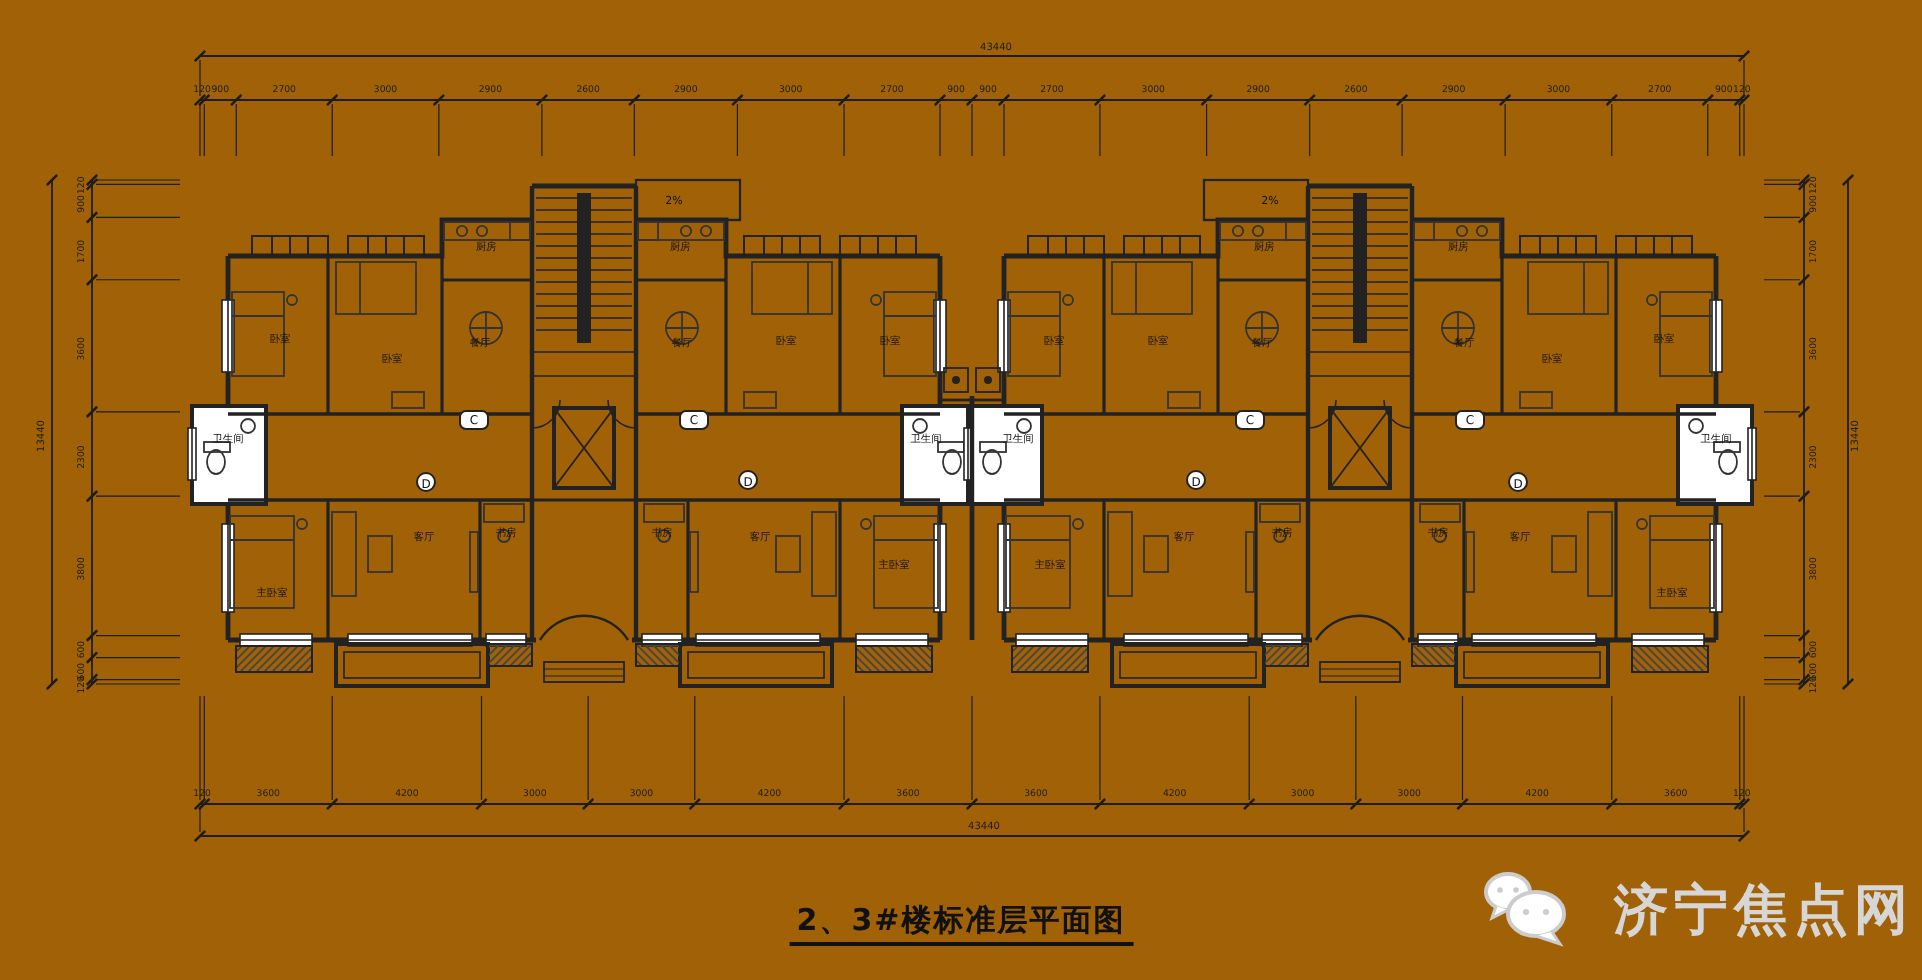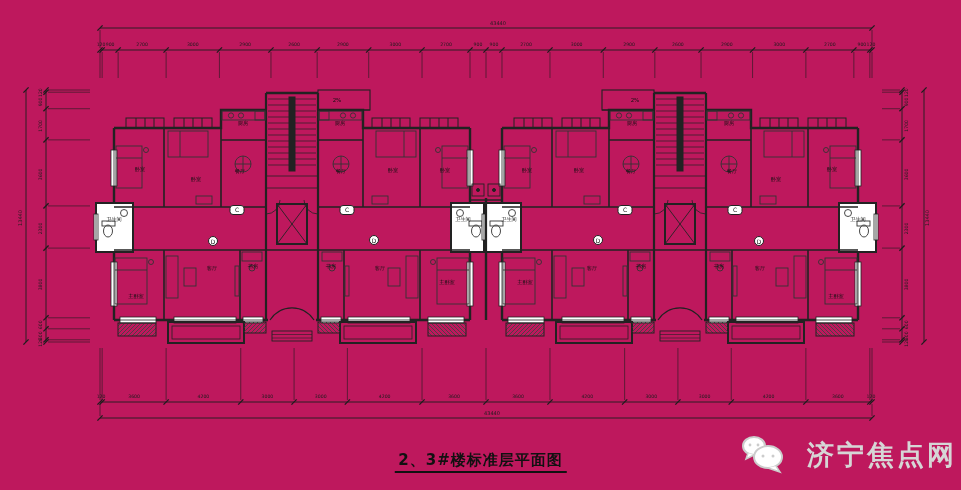--- a/index.html
+++ b/index.html
@@ -1,16 +1,16 @@
 <!DOCTYPE html>
 <html><head>
 <meta charset="utf-8">
 <style>
   html,body{margin:0;padding:0;background:#fff;}
-  #page{position:relative;width:961px;height:490px;background:#be185d;overflow:hidden;
+  #page{position:relative;width:961px;height:490px;background:#a16207;overflow:hidden;
         font-family:"DejaVu Sans",sans-serif;}
   #plan{position:absolute;left:0;top:0;}
   #title{position:absolute;left:50%;top:452px;transform:translateX(-50%);
          font-weight:bold;font-size:15px;color:#111;letter-spacing:1px;
          border-bottom:2px solid #111;padding:0 4px 2px 4px;line-height:1.1;}
   #watermark{position:absolute;right:4px;top:432px;display:flex;align-items:center;gap:21px;}
   #watermark .wmtext{font-size:27px;font-weight:bold;color:#d6d6d6;letter-spacing:3px;}
   svg text{font-family:"DejaVu Sans",sans-serif;}
 </style>
 </head>

